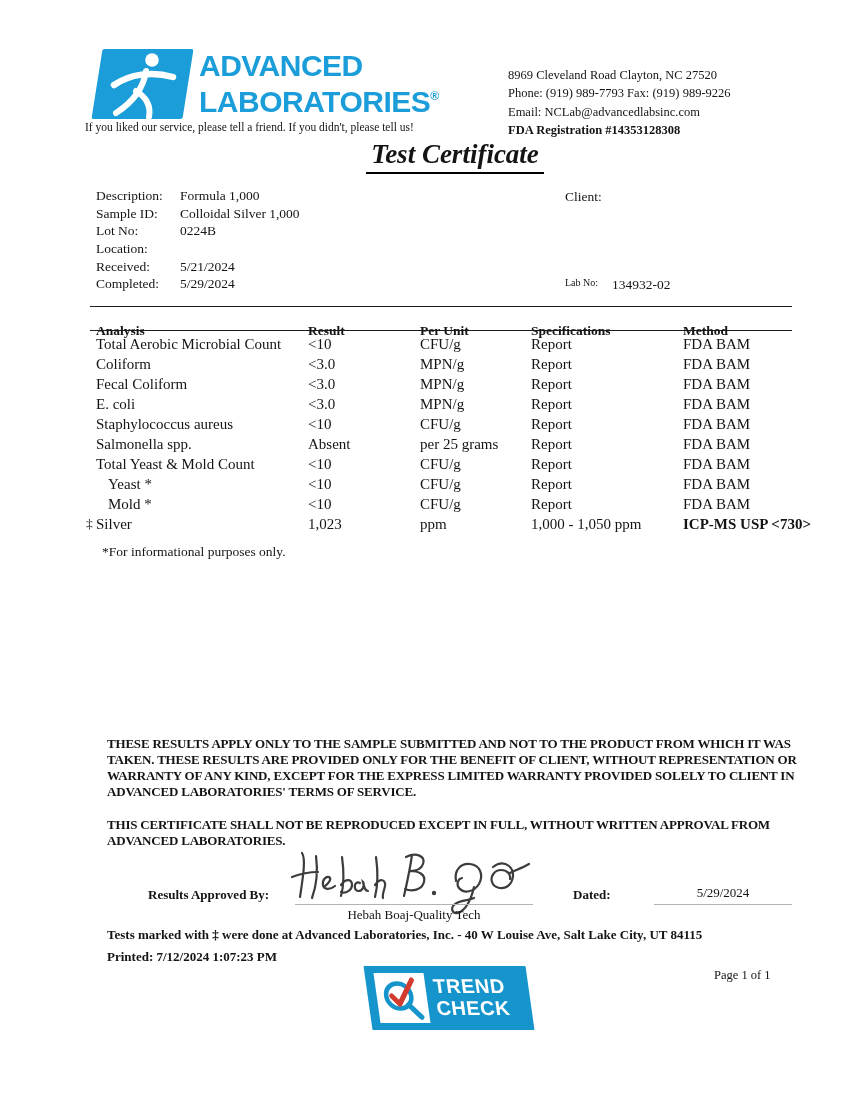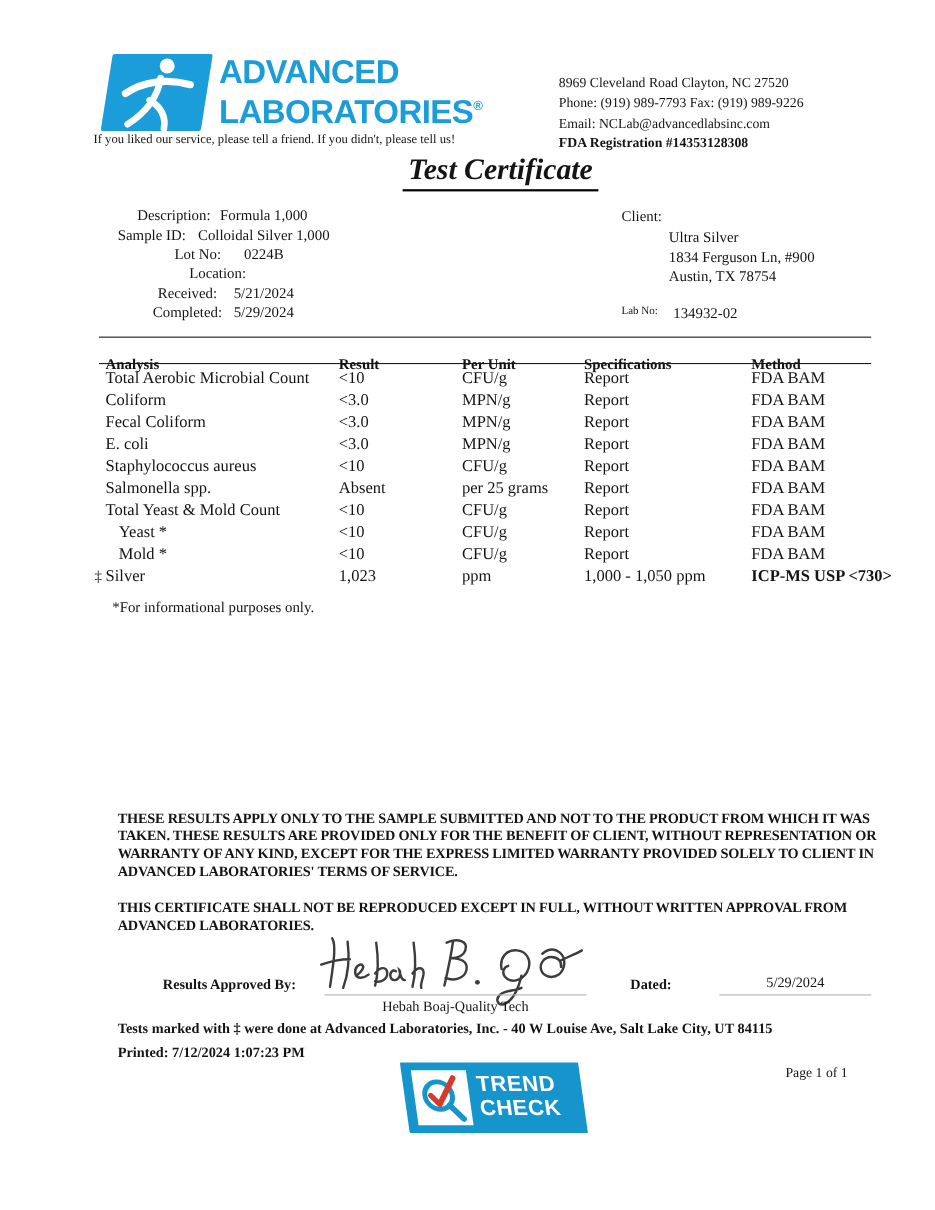--- a/index.html
+++ b/index.html
@@ -28,21 +28,21 @@
 
   
   .title-wrap { left:0; top:139px; width:100%; text-align:center; }
   .title-text {
     display:inline-block; position:relative; left:22px;
     font-size:27px; font-weight:bold; font-style:italic;
     border-bottom:2.5px solid #000; padding:0 5px 2px;
   }
 
   
-  .info { left:96px; top:188px; font-size:13.5px;text-align:center; }
+  .info { left:96px; top:188px; font-size:13.5px; }
   .info-row { height:17.7px; white-space:nowrap; }
   .info-row .lbl { display:inline-block; width:84px; }
   .client-label { left:565px; top:189px; font-size:13.5px; }
   .client-lines { left:608px; top:207px; font-size:13.5px; line-height:17.7px; white-space:nowrap; }
   .labno-label  { left:565px; top:277px; font-size:10px; }
   .labno-value  { left:612px; top:277px; font-size:13.5px; }
 
   
   .rule { border-top:1.4px solid #1a1a1a; height:0; }
   .rule-top    { left:90px; top:306px; width:702px; }
@@ -118,25 +118,20 @@
   <div class="abs info">
     <div class="info-row"><span class="lbl">Description:</span><span>Formula 1,000</span></div>
     <div class="info-row"><span class="lbl">Sample ID:</span><span>Colloidal Silver 1,000</span></div>
     <div class="info-row"><span class="lbl">Lot No:</span><span>0224B</span></div>
     <div class="info-row"><span class="lbl">Location:</span><span></span></div>
     <div class="info-row"><span class="lbl">Received:</span><span>5/21/2024</span></div>
     <div class="info-row"><span class="lbl">Completed:</span><span>5/29/2024</span></div>
   </div>
 
   <div class="abs client-label">Client:</div>
-  <div class="abs client-lines">
-    <div>Ultra Silver</div>
-    <div>1834 Ferguson Ln, #900</div>
-    <div>Austin, TX 78754</div>
-  </div>
   <div class="abs labno-label">Lab No:</div>
   <div class="abs labno-value">134932-02</div>
 
   <div class="abs rule rule-top"></div>
   <span class="th" style="left:96px">Analysis</span>
   <span class="th" style="left:308px">Result</span>
   <span class="th" style="left:420px">Per Unit</span>
   <span class="th" style="left:531px">Specifications</span>
   <span class="th" style="left:683px">Method</span>
   <div class="abs rule rule-header"></div>

